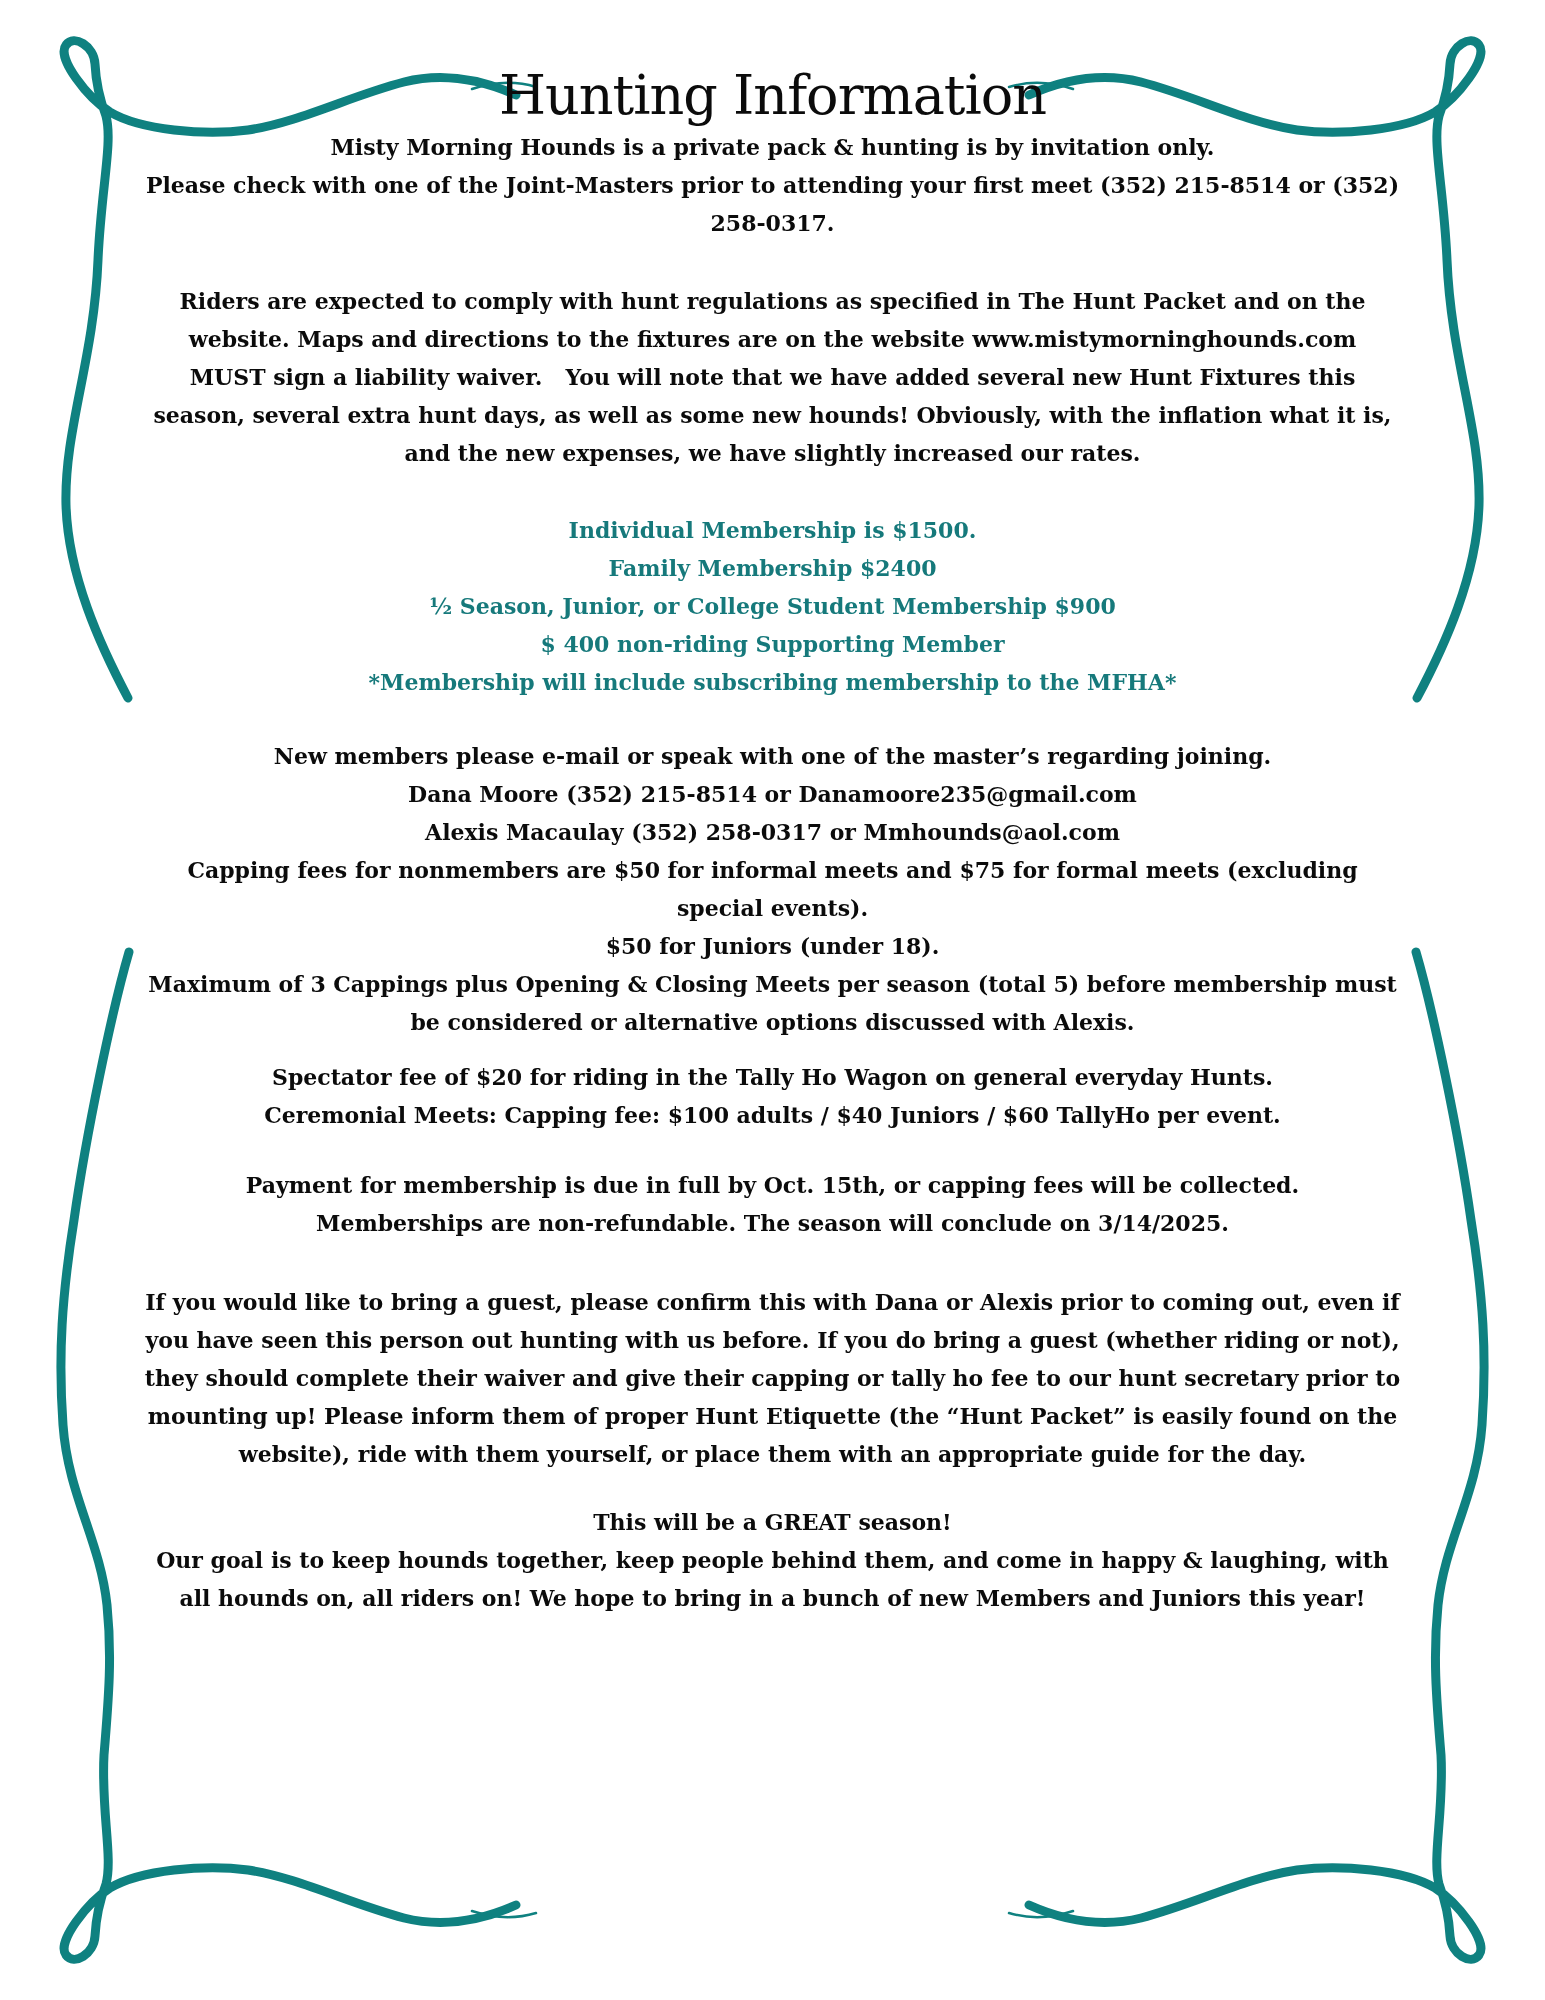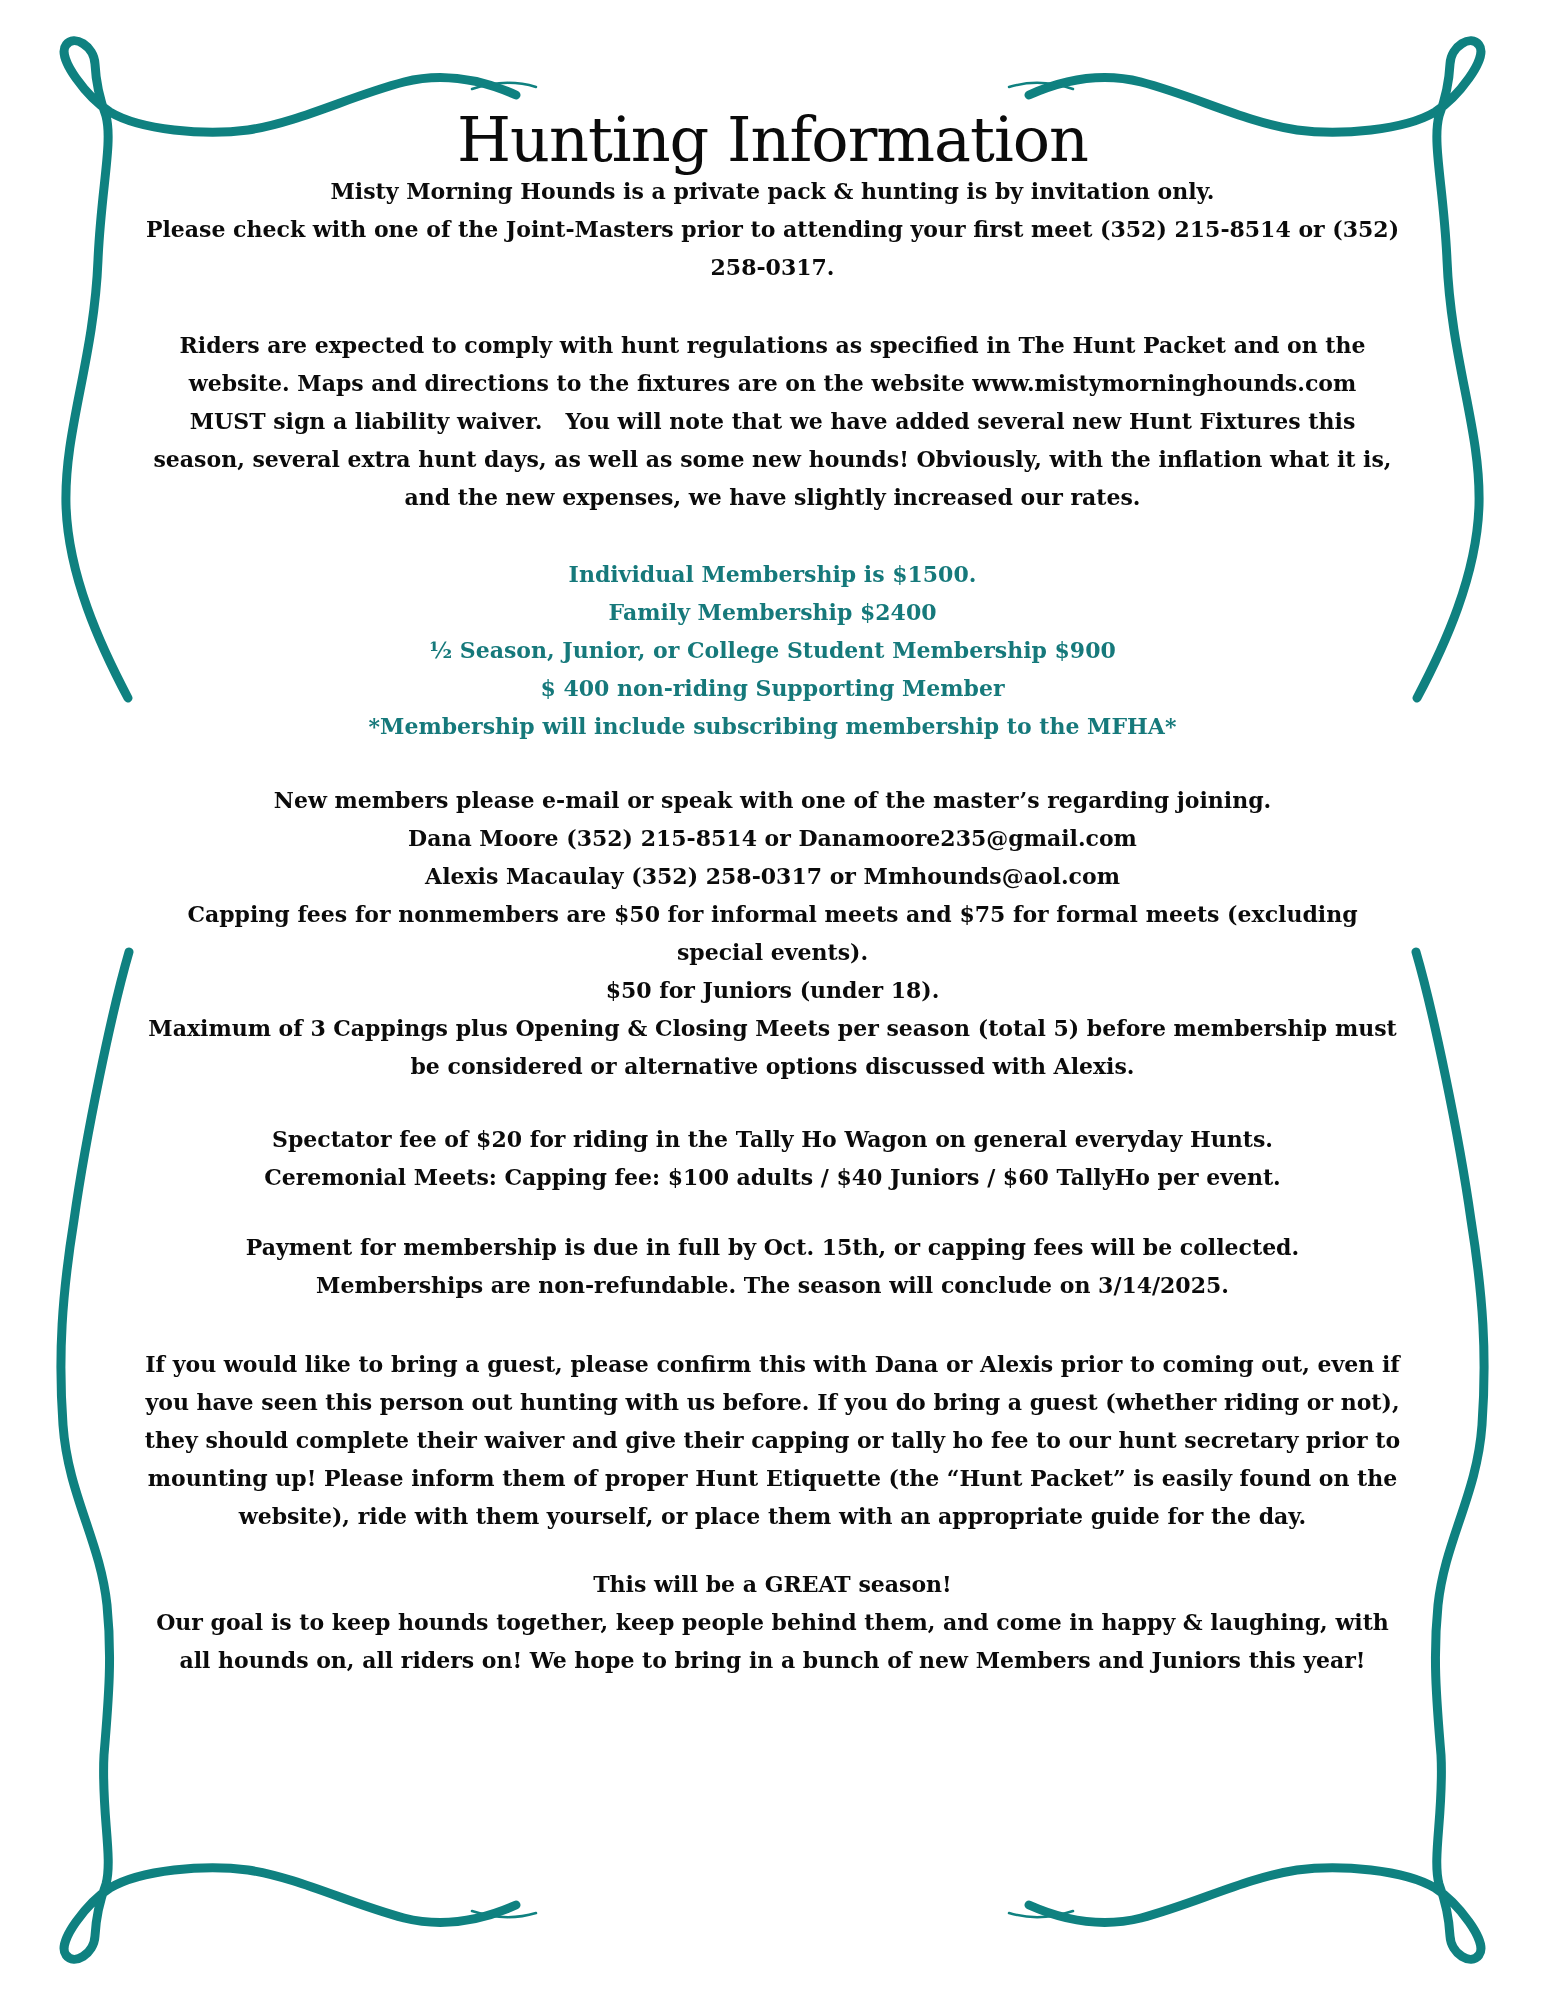--- a/index.html
+++ b/index.html
@@ -31,40 +31,40 @@
   .frame .stroke-main { stroke-width: 9; }
   .frame .stroke-thin { stroke-width: 2.5; }
   .content {
     position: relative;
     width: 1400px;
     margin: 0 auto;
     text-align: center;
     color: var(--body-text, #0b0b0b);
   }
   .title {
-    margin: 108px 0 0 0;
-    font-size: 62px;
+    margin: 64px 0 0 0;
+    font-size: 54px;
     line-height: 64px;
     font-weight: normal;
     letter-spacing: -1px;
     color: var(--body-text, #0b0b0b);
   }
   .block { margin: 0; font-weight: bold; }
   .ln {
     font-size: 22px;
     line-height: 38px;
     white-space: nowrap;
   }
   .b-intro       { margin-top: 0; }
   .b-regulations { margin-top: 40px; }
   .b-rates       { margin-top: 39px; }
   .b-rates .ln   { color: var(--accent-text, #16797B); }
   .b-contacts    { margin-top: 36px; }
   .b-capping     { }
-  .b-spectator   { margin-top: 35px; }
+  .b-spectator   { margin-top: 17px; }
   .b-payment     { margin-top: 32px; }
   .b-guest       { margin-top: 41px; }
   .b-closing     { margin-top: 30px; }
 </style>
 </head>
 <body>
 
 <div class="page">
 
   <svg class="frame" viewBox="0 0 1545 2000" aria-hidden="true">

